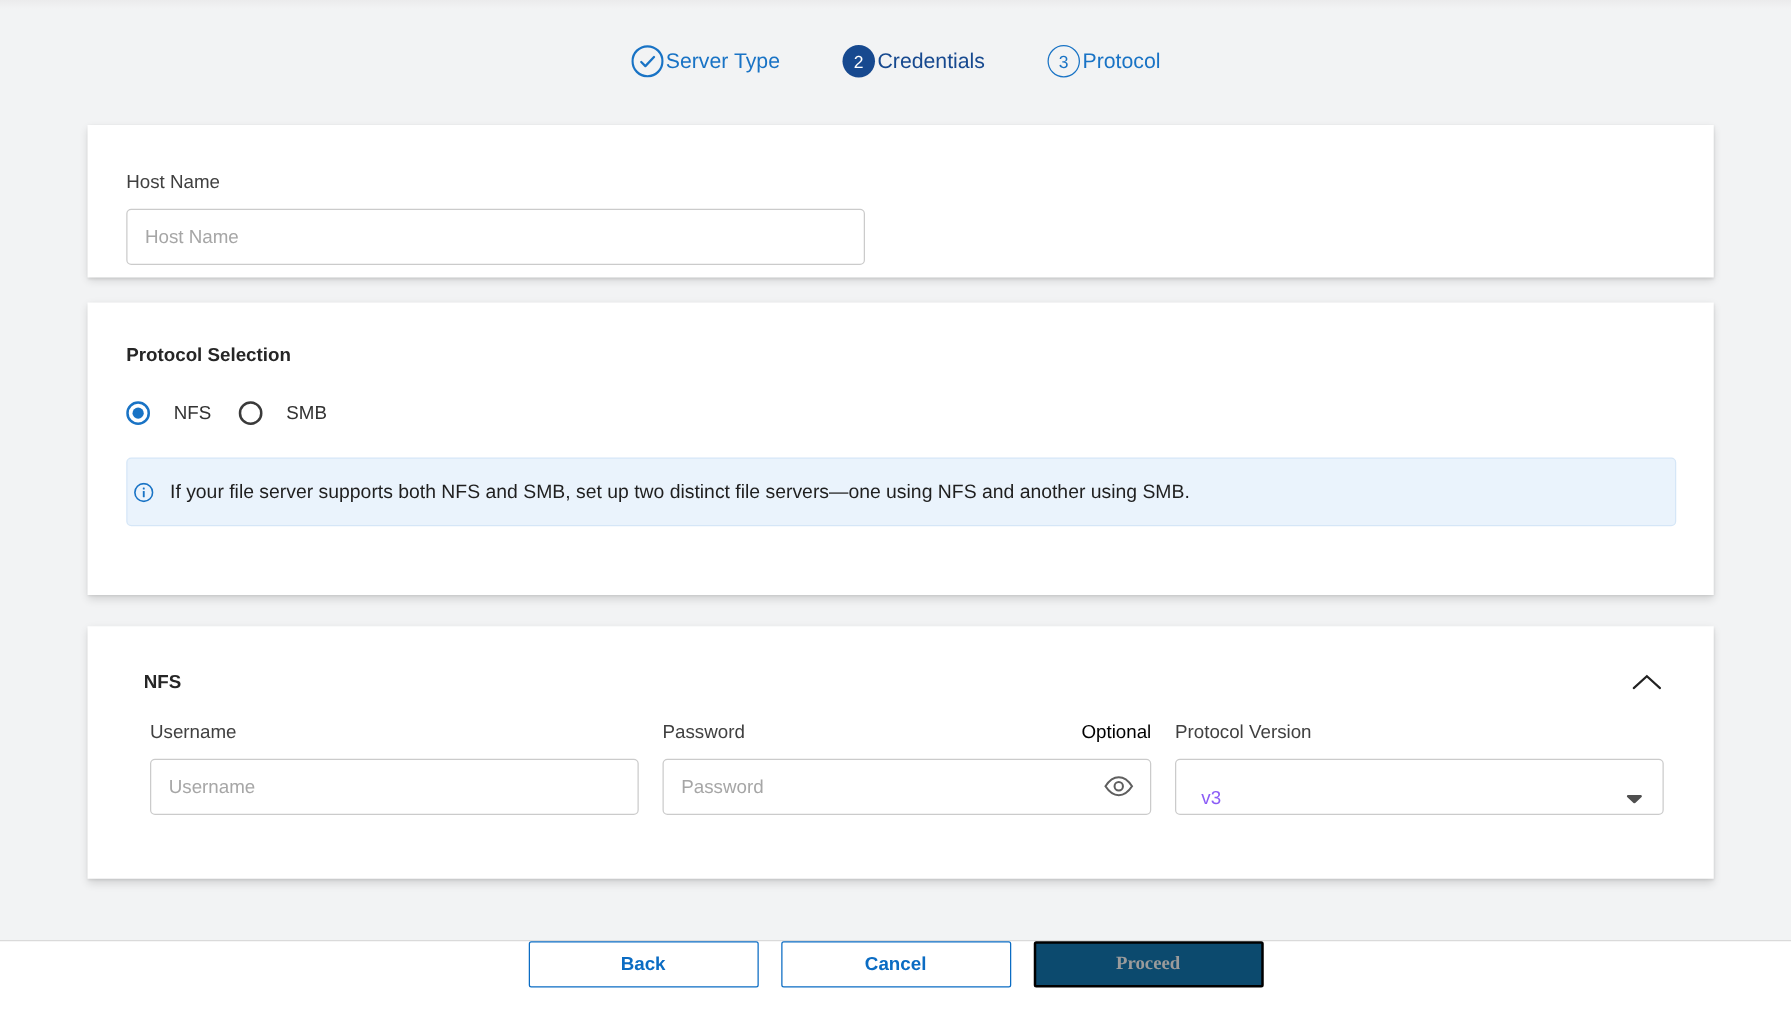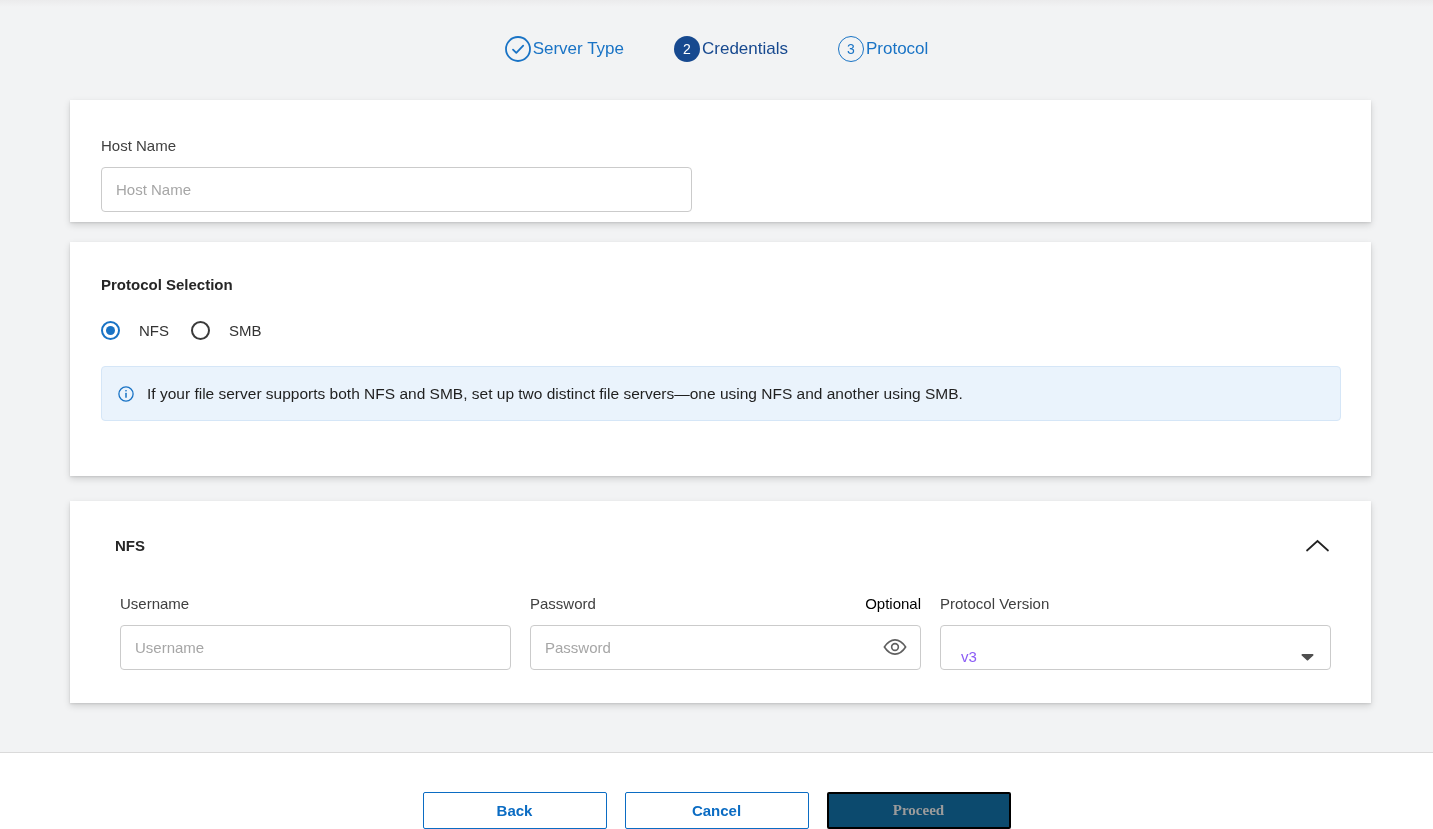--- a/index.html
+++ b/index.html
@@ -45,42 +45,42 @@
   .radio-circle {
     width:19px; height:19px; border-radius:50%; border:2px solid #3a3a3a;
     display:flex; align-items:center; justify-content:center; background:#fff;
   }
   .radio-option.selected .radio-circle { border-color:#1973c5; }
   .radio-dot { width:9px; height:9px; border-radius:50%; background:#1973c5; }
   .radio-label { font-size:15px; color:#333; }
   .info-banner {
     margin-top:26px; height:55px; width:1240px;
     background:#eaf3fc; border:1px solid #d5e6f7; border-radius:4px;
-    display:flex; align-items:center; gap:13px; padding:0 16px;
+    display:flex; align-items:center; gap:13px; padding:0 5px;
     font-size:15.5px; color:#1f1f1f;
   }
   
   .nfs-header { display:flex; align-items:center; justify-content:space-between; }
   .collapse-btn { cursor:pointer; display:flex; align-items:center; padding:2px; }
-  .fields-row { display:flex; gap:19px; margin-top:41px; margin-left:5px; }
+  .fields-row { display:flex; gap:19px; margin-top:23px; margin-left:5px; }
   .field { width:391px; }
   .field .label-row { display:flex; justify-content:space-between; align-items:baseline; margin-bottom:13px; }
   .optional-tag { font-size:15px; color:#000000; }
   .field .text-input { width:100%; }
   .input-wrap { position:relative; }
   .eye-btn { position:absolute; right:13px; top:11px; cursor:pointer; line-height:0; }
   .select-box {
     height:45px; border:1px solid #cbcbcb; border-radius:4px; background:#fff;
     display:flex; align-items:center; justify-content:space-between;
     padding:18px 16px 0 20px; font-size:15px; color:#8b5cf6; cursor:pointer;
   }
   
   .footer {
     position:absolute; left:0; right:0; bottom:0; height:77px; background:#ffffff;
-    border-top:1px solid #dadada; display:flex; align-items:flex-end; justify-content:center; gap:18px;
+    border-top:1px solid #dadada; display:flex; align-items:flex-start; justify-content:center; gap:18px;
   }
   .btn {
     width:184px; height:37px; border-radius:2px; font-size:15px; font-weight:bold;
     display:flex; align-items:center; justify-content:center; cursor:pointer;
     font-family:"Liberation Sans", sans-serif;
   }
   .btn-outline { background:#ffffff; border:1px solid #0b6cc3; color:#0b6cc3; }
   .btn-disabled { background:#0c4a6e; border:2px solid #000000; color:#9b9b9b; cursor:default;font-family:Liberation Serif, serif; }
 </style>
 </head>

